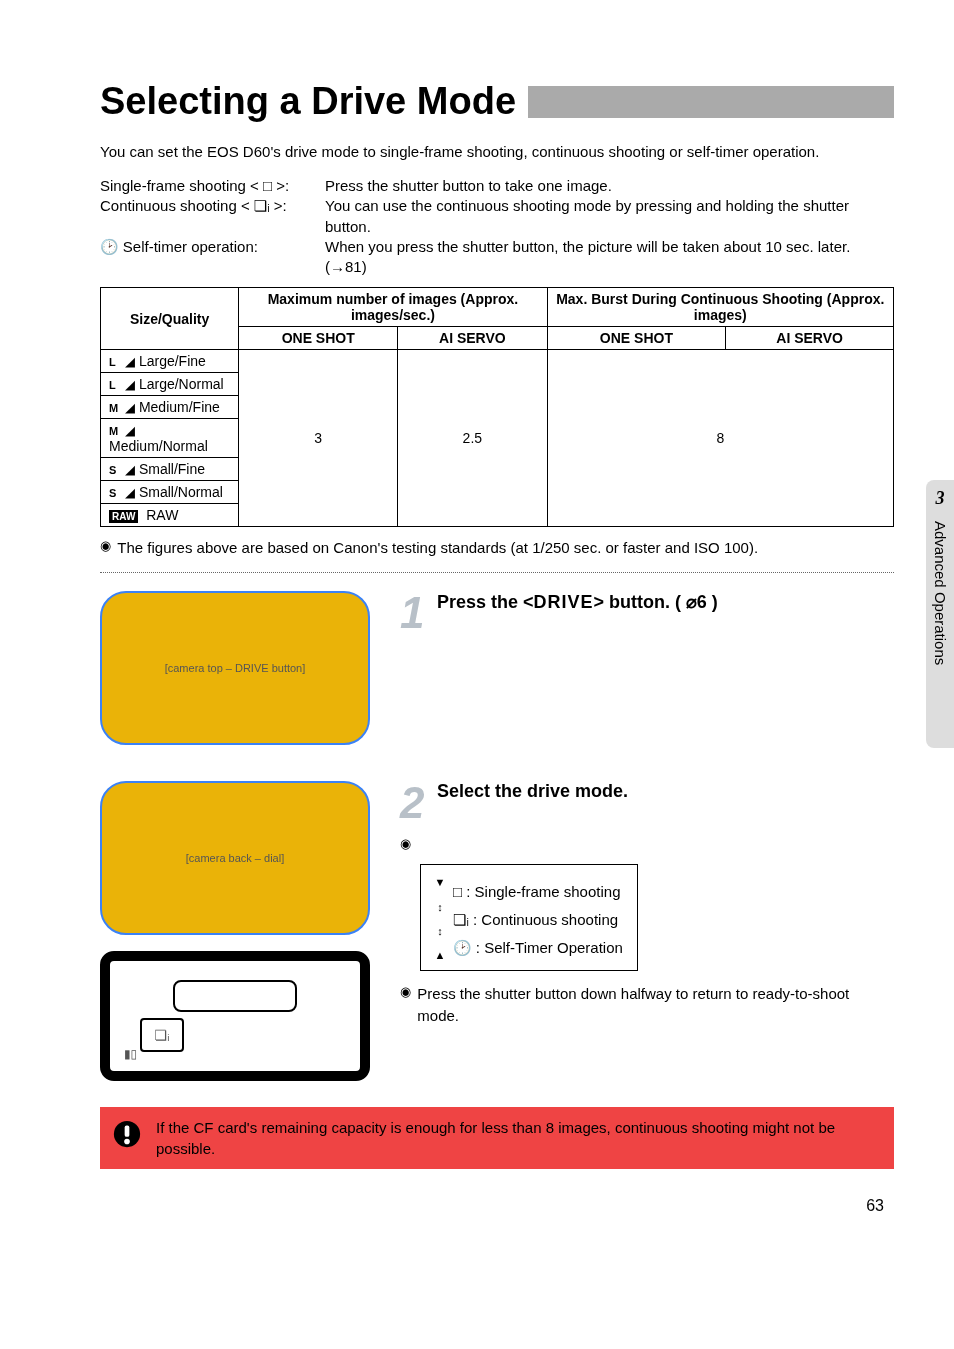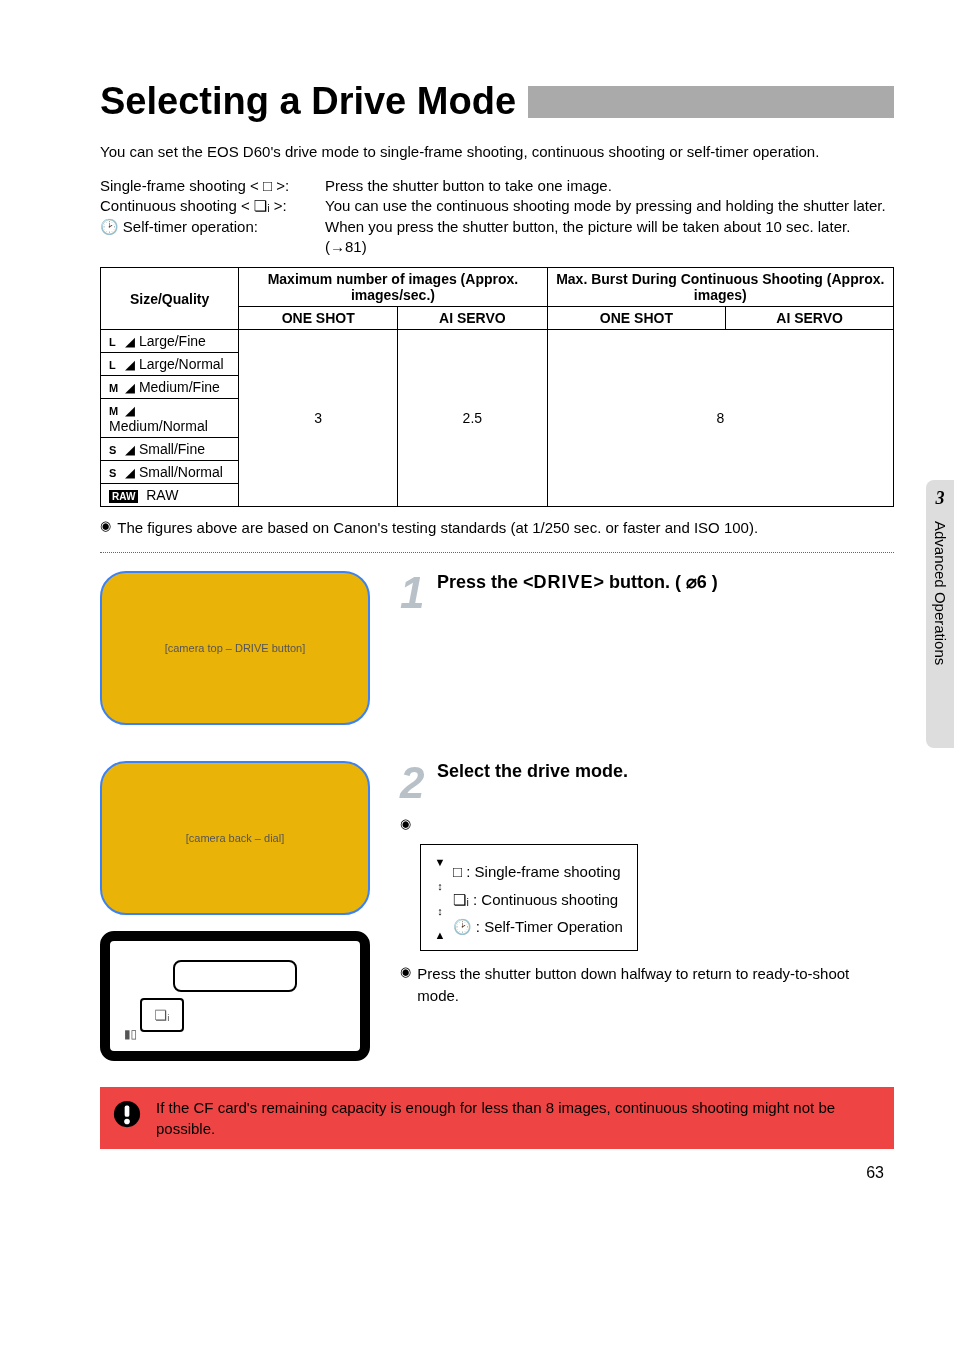--- a/index.html
+++ b/index.html
@@ -152,21 +152,21 @@
   }
   .warn-icon {
     width:30px; height:30px;
     flex-shrink:0;
     margin-right:14px;
     margin-top:2px;
   }
   .pagenum {
     text-align:right;
     font-size:16px;
-    margin-top:15px;
+    margin-top:28px;
     padding-right:10px;
   }
   .mode-legend {
     border:1px solid #000;
     padding:10px 8px 6px 8px;
     width:200px;
     margin:10px 0 12px 20px;
     position:relative;
     font-size:15px;
   }
@@ -201,21 +201,21 @@
   </div>
 
   <p class="intro">You can set the EOS D60's drive mode to single-frame shooting, continuous shooting or self-timer operation.</p>
 
   <div class="mode-row">
     <div class="mode-label">Single-frame shooting &lt; □ &gt;:</div>
     <div class="mode-desc">Press the shutter button to take one image.</div>
   </div>
   <div class="mode-row">
     <div class="mode-label">Continuous shooting &lt; ❏ᵢ &gt;:</div>
-    <div class="mode-desc">You can use the continuous shooting mode by pressing and holding the shutter later.</div>
+    <div class="mode-desc">You can use the continuous shooting mode by pressing and holding the shutter button.</div>
   </div>
   <div class="mode-row">
     <div class="mode-label">🕑 Self-timer operation:</div>
     <div class="mode-desc">When you press the shutter button, the picture will be taken about 10 sec. later. (→81)</div>
   </div>
 
   <table class="spec">
     <tbody>
         <tr>
       <th rowspan="2">Size/Quality</th>

